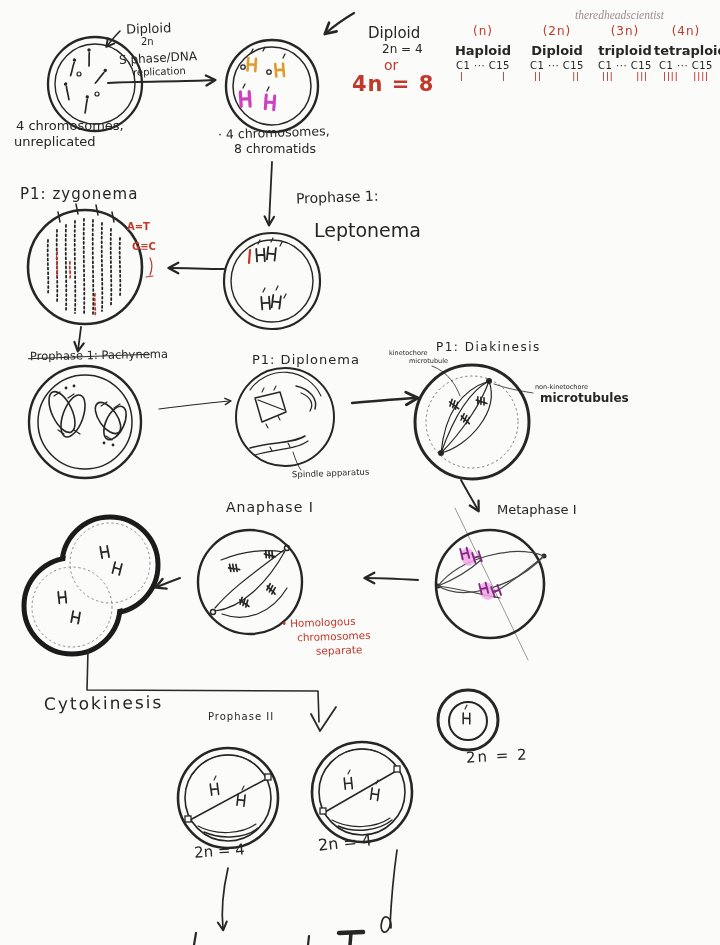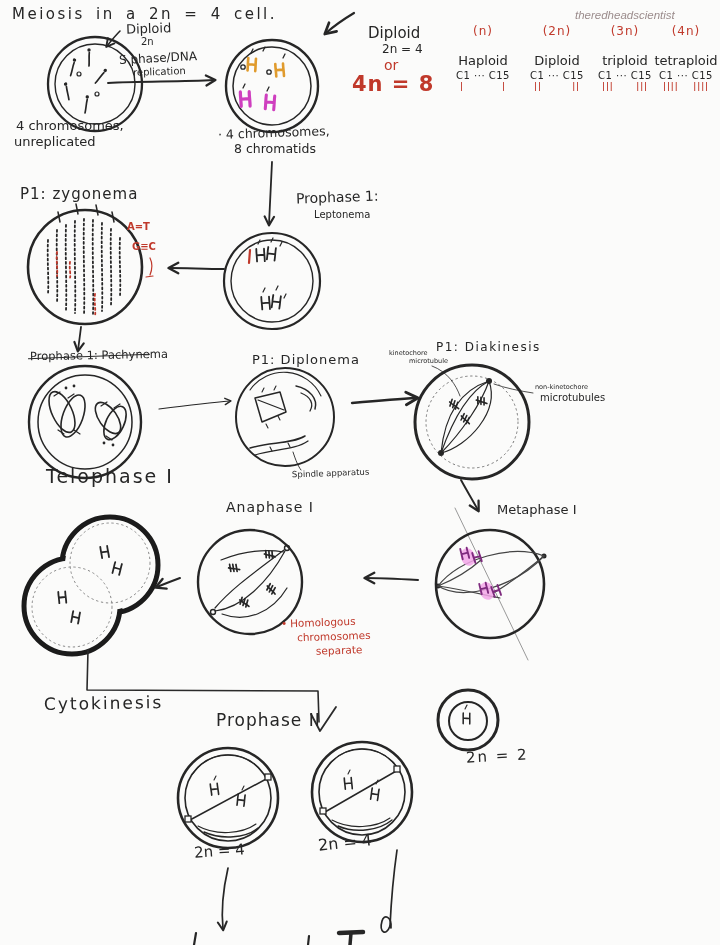--- a/index.html
+++ b/index.html
@@ -1,25 +1,25 @@
 <!DOCTYPE html>
 <html><head>
 <meta charset="utf-8">
 <style>
   html,body{margin:0;padding:0;background:#ffffff;}
   .canvas{position:relative;width:720px;height:945px;background:#fbfbfa;overflow:hidden;
           font-family:"DejaVu Sans",sans-serif;color:#262626;}
   .t{position:absolute;white-space:nowrap;line-height:1.12;}
   .red{color:#c0392b;}
-  .wm{font-family:Liberation Sans, sans-serif;font-style:italic;color:#9b8c8c;text-align:right;}
+  .wm{font-family:Liberation Serif, serif;font-style:italic;color:#9b8c8c;text-align:right;}
   .bgsvg{position:absolute;left:0;top:0;z-index:1;}
   .txt{z-index:2;}
   .col{position:absolute;z-index:2;text-align:center;}
   .col .sym{display:block;font-size:12px;letter-spacing:1px;}
-  .col .nm{display:block;font-size:13px;margin-top:15px;}
+  .col .nm{display:block;font-size:13px;margin-top:5px;font-weight:bold;}
   .col .rg{display:block;font-size:10px;margin-top:2px;letter-spacing:0.5px;}
   .col .tr{display:flex;justify-content:space-between;width:46px;margin:1px auto 0;}
   .col .tr span{font-size:8px;letter-spacing:1px;color:#c0392b;font-weight:bold;}
   .strike{position:absolute;z-index:3;border-top:1.6px solid #2a2a2a;}
   svg path,svg circle,svg ellipse,svg line{stroke-linecap:round;stroke-linejoin:round;}
 </style>
 </head>
 <body>
 
 <div class="canvas">
@@ -261,21 +261,20 @@
     <path d="M228,868 C223,890 221,910 223,929" stroke-width="1.7" marker-end="url(#arr)"></path>
     <path d="M397,850 C393,878 391,905 390,926" stroke-width="1.7"></path>
     <path d="M390,926 C386,937 379,932 382,921 C384,913 392,917 391,928" stroke-width="1.7"></path>
     <path d="M196,933 L194,945" stroke-width="2.2"></path>
     <path d="M309,936 L308,945" stroke-width="2.2"></path>
     <path d="M339,933 L363,932" stroke-width="4.5"></path>
     <path d="M351,933 L350,945" stroke-width="3.5"></path>
   </g>
 </svg>
 
-<div class="t txt" style="left:12px;top:6px;font-size:15px;letter-spacing:2.5px;word-spacing:4px;">Meiosis in a 2n = 4 cell.</div>
 
 <div class="t txt wm" style="left:575px;top:9px;font-size:11.5px;">theredheadscientist</div>
 
 <div class="t txt" style="left:126px;top:22px;font-size:13px;transform:rotate(-2deg);">Diploid</div>
 <div class="t txt" style="left:141px;top:36px;font-size:10px;">2n</div>
 <div class="t txt" style="left:119px;top:52px;font-size:12px;transform:rotate(-3deg);">S phase/DNA</div>
 <div class="t txt" style="left:133px;top:66px;font-size:10px;transform:rotate(-2deg);">replication</div>
 
 <div class="t txt" style="left:16px;top:119px;font-size:13px;text-align:right;">4 chromosomes,</div>
 <div class="t txt" style="left:14px;top:135px;font-size:13px;">unreplicated</div>
@@ -323,43 +322,42 @@
         <span>||||</span>
         <span>||||</span>
       </span>
 </div>
 
 <div class="t txt" style="left:20px;top:186px;font-size:15px;letter-spacing:1px;">P1: zygonema</div>
 <div class="t txt red" style="left:127px;top:221px;font-size:10px;font-weight:bold;">A=T</div>
 <div class="t txt red" style="left:132px;top:241px;font-size:10px;font-weight:bold;">G≡C</div>
 
 <div class="t txt" style="left:296px;top:190px;font-size:14px;transform:rotate(-2deg);">Prophase 1:</div>
-<div class="t txt" style="left:314px;top:209px;font-size:10px;">Leptonema</div>
+<div class="t txt" style="left:314px;top:220px;font-size:19px;">Leptonema</div>
 
 <div class="t txt" style="left:30px;top:349px;font-size:11.5px;transform:rotate(-1deg);">Prophase 1: Pachynema</div>
 <div class="strike" style="left:28px;top:356px;width:122px;transform:rotate(-2deg);"></div>
 
 <div class="t txt" style="left:252px;top:353px;font-size:13px;letter-spacing:1px;">P1: Diplonema</div>
 <div class="t txt" style="left:292px;top:469px;font-size:8.5px;transform:rotate(-2deg);">Spindle apparatus</div>
 
 <div class="t txt" style="left:436px;top:341px;font-size:12px;letter-spacing:1.5px;">P1: Diakinesis</div>
 <div class="t txt" style="left:389px;top:350px;font-size:6.5px;">kinetochore</div>
 <div class="t txt" style="left:389px;top:358px;font-size:6.5px;margin-left:20px;">microtubule</div>
 <div class="t txt" style="left:535px;top:384px;font-size:6.5px;">non-kinetochore</div>
-<div class="t txt" style="left:540px;top:392px;font-size:10px;">microtubules</div>
-
-<div class="t txt" style="left:46px;top:466px;font-size:19px;letter-spacing:2px;">Telophase I</div>
+<div class="t txt" style="left:540px;top:392px;font-size:12px;font-weight:bold;">microtubules</div>
+
 <div class="t txt" style="left:226px;top:500px;font-size:14px;letter-spacing:1px;">Anaphase I</div>
 <div class="t txt" style="left:497px;top:503px;font-size:13px;">Metaphase I</div>
 
 <div class="t txt red" style="left:281px;top:618px;font-size:10.5px;">•</div>
 <div class="t txt red" style="left:290px;top:617px;font-size:10.5px;transform:rotate(-2deg);">Homologous</div>
 <div class="t txt red" style="left:297px;top:631px;font-size:10.5px;transform:rotate(-2deg);">chromosomes</div>
 <div class="t txt red" style="left:316px;top:645px;font-size:10.5px;transform:rotate(-2deg);">separate</div>
 
 <div class="t txt" style="left:44px;top:694px;font-size:17px;letter-spacing:2px;transform:rotate(-1deg);">Cytokinesis</div>
 
-<div class="t txt" style="left:216px;top:711px;font-size:17px;letter-spacing:1px;">Prophase II</div>
+<div class="t txt" style="left:208px;top:711px;font-size:10px;letter-spacing:1px;">Prophase II</div>
 <div class="t txt" style="left:194px;top:843px;font-size:15px;transform:rotate(-4deg);">2n = 4</div>
 <div class="t txt" style="left:318px;top:834px;font-size:16px;transform:rotate(-6deg);">2n = 4</div>
 <div class="t txt" style="left:466px;top:748px;font-size:15px;letter-spacing:2px;transform:rotate(-3deg);">2n = 2</div>
 
 </div>
 
 </body></html>

